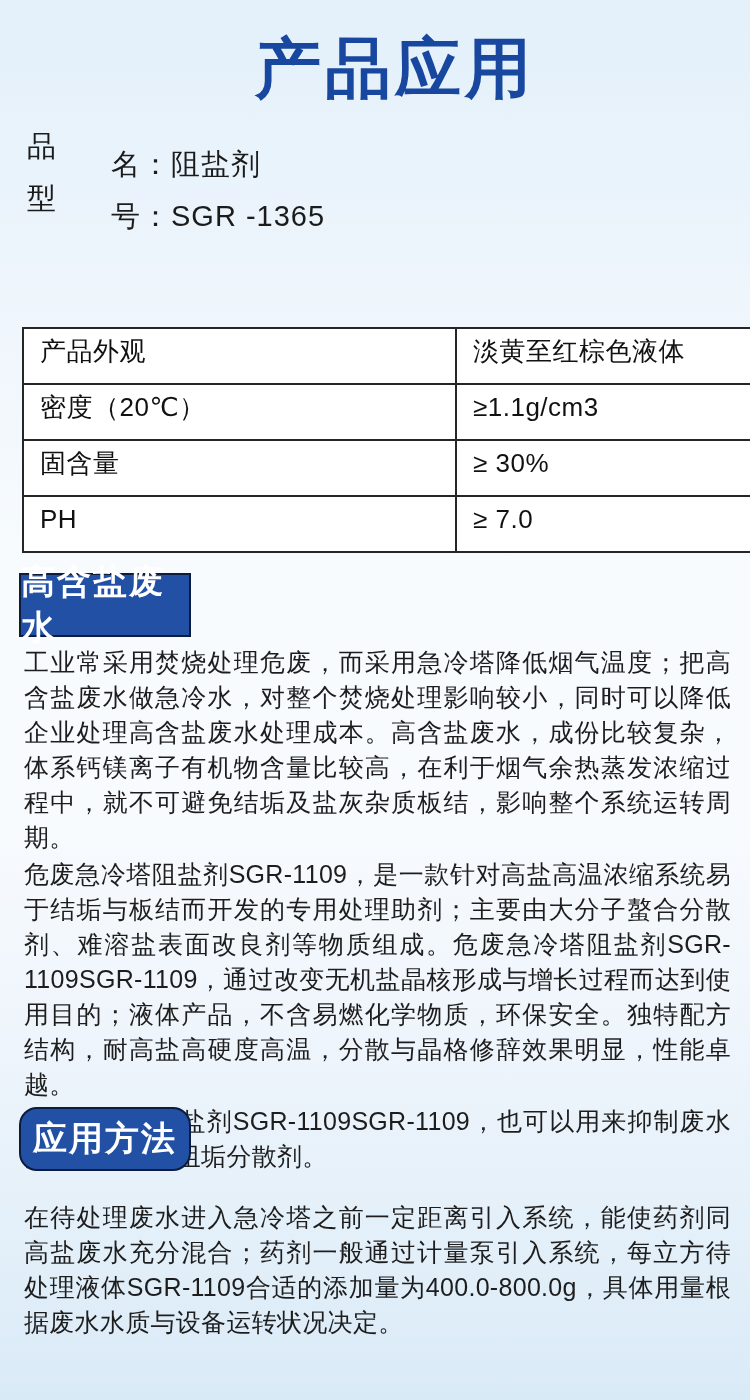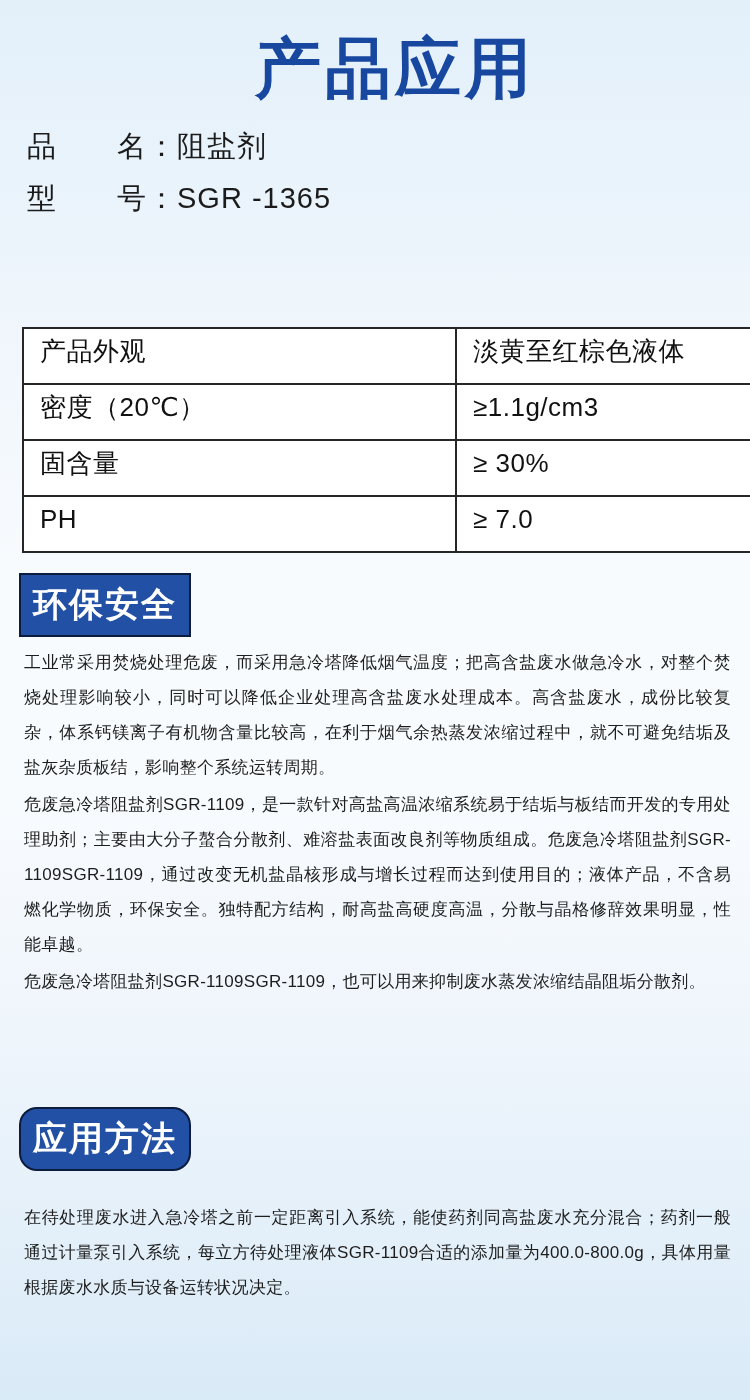--- a/index.html
+++ b/index.html
@@ -24,21 +24,21 @@
     color:#17479e;
     padding-left:20px;
   }
   .info-row{
     position:absolute;left:27px;width:700px;height:36px;
     font-size:29px;color:#1b1b1b;font-weight:500;
   }
   .info-row.name{top:127px;}
   .info-row.model{top:179px;}
   .info-label{position:absolute;left:0;top:0;}
-  .info-rest{position:absolute;left:84px;top:0;letter-spacing:1px;margin-left:6px;}
+  .info-rest{position:absolute;left:84px;top:18px;letter-spacing:1px;}
   .info-key{display:inline;}
   .info-value{display:inline;}
   .specs-heading{
     position:absolute;top:261px;left:25px;margin:0;
     font-size:30px;font-weight:700;color:#141414;letter-spacing:1px;
   }
   table.specs{
     position:absolute;top:327px;left:22px;
     width:709px;height:183px;
     border-collapse:collapse;
@@ -61,21 +61,21 @@
     background:#2150a5;
     border:2px solid #0c1c3c;
     display:flex;align-items:center;justify-content:center;
     font-size:34px;font-weight:700;color:#ffffff;
     letter-spacing:2px;
   }
   .badge-intro{top:573px;}
   .badge-application{top:1107px;border-radius:18px;}
   .body-text{
     position:absolute;left:24px;width:707px;
-    font-size:17px;line-height:35px;color:#1d1d1d;
+    font-size:25px;line-height:35px;color:#1d1d1d;
     letter-spacing:0.3px;
     text-align:justify;
   }
   .intro-paragraphs{top:645px;}
   .application-paragraph{top:1200px;}
   .body-text p{margin:0 0 2px 0;}
 </style>
 </head>
 <body>
 
@@ -108,21 +108,21 @@
         <td class="key-col">固含量</td>
         <td class="val-col">≥ 30%</td>
       </tr>
       <tr>
         <td class="key-col">PH</td>
         <td class="val-col">≥ 7.0</td>
       </tr>
     </tbody>
   </table>
 
-  <div class="section-badge badge-intro">环保安全</div>
+  <div class="section-badge badge-intro">高含盐废水</div>
 
   <div class="body-text intro-paragraphs">
     <p>工业常采用焚烧处理危废，而采用急冷塔降低烟气温度；把高含盐废水做急冷水，对整个焚烧处理影响较小，同时可以降低企业处理高含盐废水处理成本。高含盐废水，成份比较复杂，体系钙镁离子有机物含量比较高，在利于烟气余热蒸发浓缩过程中，就不可避免结垢及盐灰杂质板结，影响整个系统运转周期。</p>
     <p>危废急冷塔阻盐剂SGR-1109，是一款针对高盐高温浓缩系统易于结垢与板结而开发的专用处理助剂；主要由大分子螯合分散剂、难溶盐表面改良剂等物质组成。危废急冷塔阻盐剂SGR-1109SGR-1109，通过改变无机盐晶核形成与增长过程而达到使用目的；液体产品，不含易燃化学物质，环保安全。独特配方结构，耐高盐高硬度高温，分散与晶格修辞效果明显，性能卓越。</p>
     <p>危废急冷塔阻盐剂SGR-1109SGR-1109，也可以用来抑制废水蒸发浓缩结晶阻垢分散剂。</p>
   </div>
 
   <div class="section-badge badge-application">应用方法</div>
 
   <div class="body-text application-paragraph">

